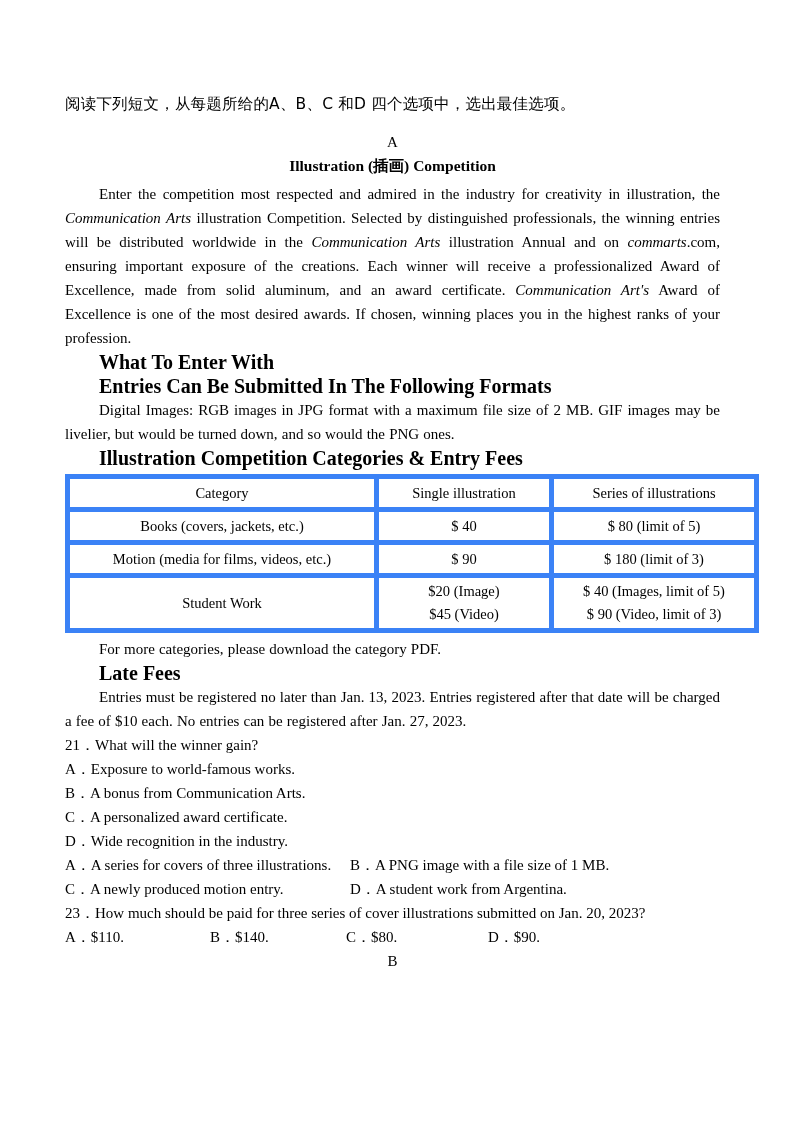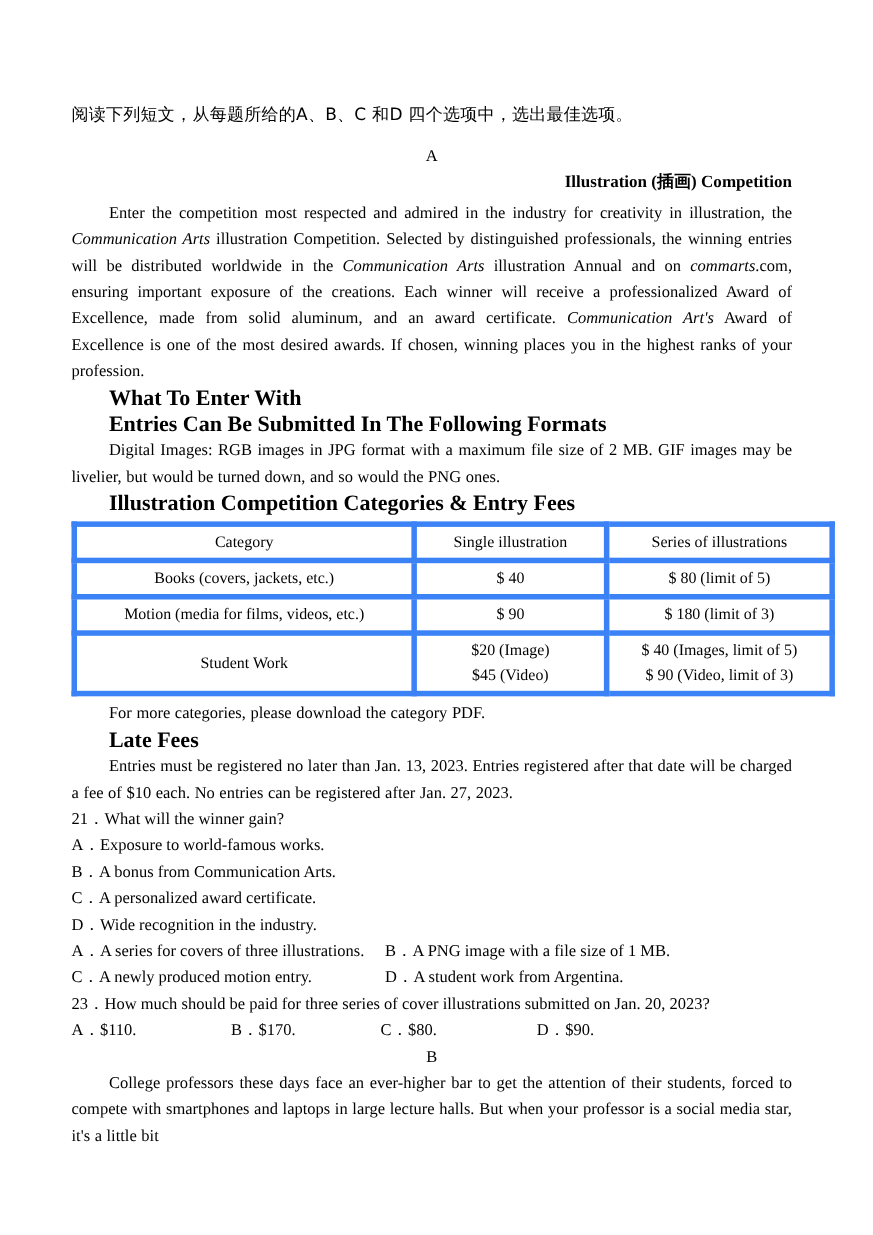--- a/index.html
+++ b/index.html
@@ -33,21 +33,21 @@
     letter-spacing: 0.2px;
     margin: 0 0 14px 0;
   }
   .center-letter {
     text-align: center;
     font-size: 15px;
     line-height: 24px;
     margin: 0;
   }
   .section-title {
-    text-align: right;
+    text-align: center;
     font-weight: bold;
     font-size: 15.5px;
     line-height: 24px;
     margin: 0 0 4px 0;
   }
   p.body {
     font-size: 15px;
     line-height: 24px;
     margin: 0;
     text-align: justify;
@@ -183,21 +183,20 @@
     <span class="opt o-b2"><span>B．</span><span>A PNG image with a file size of 1 MB.</span></span>
   </div>
   <div class="opt-row">
     <span class="opt o-a"><span>C．</span><span>A newly produced motion entry.</span></span>
     <span class="opt o-b2"><span>D．</span><span>A student work from Argentina.</span></span>
   </div>
 
   <div class="q-line"><span>23．</span><span>How much should be paid for three series of cover illustrations submitted on Jan. 20, 2023?</span></div>
   <div class="opt-row">
     <span class="opt o-a"><span>A．</span><span>$110.</span></span>
-    <span class="opt o-b4"><span>B．</span><span>$170.</span></span>
+    <span class="opt o-b4"><span>B．</span><span>$140.</span></span>
     <span class="opt o-c4"><span>C．</span><span>$80.</span></span>
     <span class="opt o-d4"><span>D．</span><span>$90.</span></span>
   </div>
 
   <div class="center-letter">B</div>
-  <p class="body indent">College professors these days face an ever-higher bar to get the attention of their students, forced to compete with smartphones and laptops in large lecture halls. But when your professor is a social media star, it's a little bit</p>
 
 </div>
 
 </body></html>

